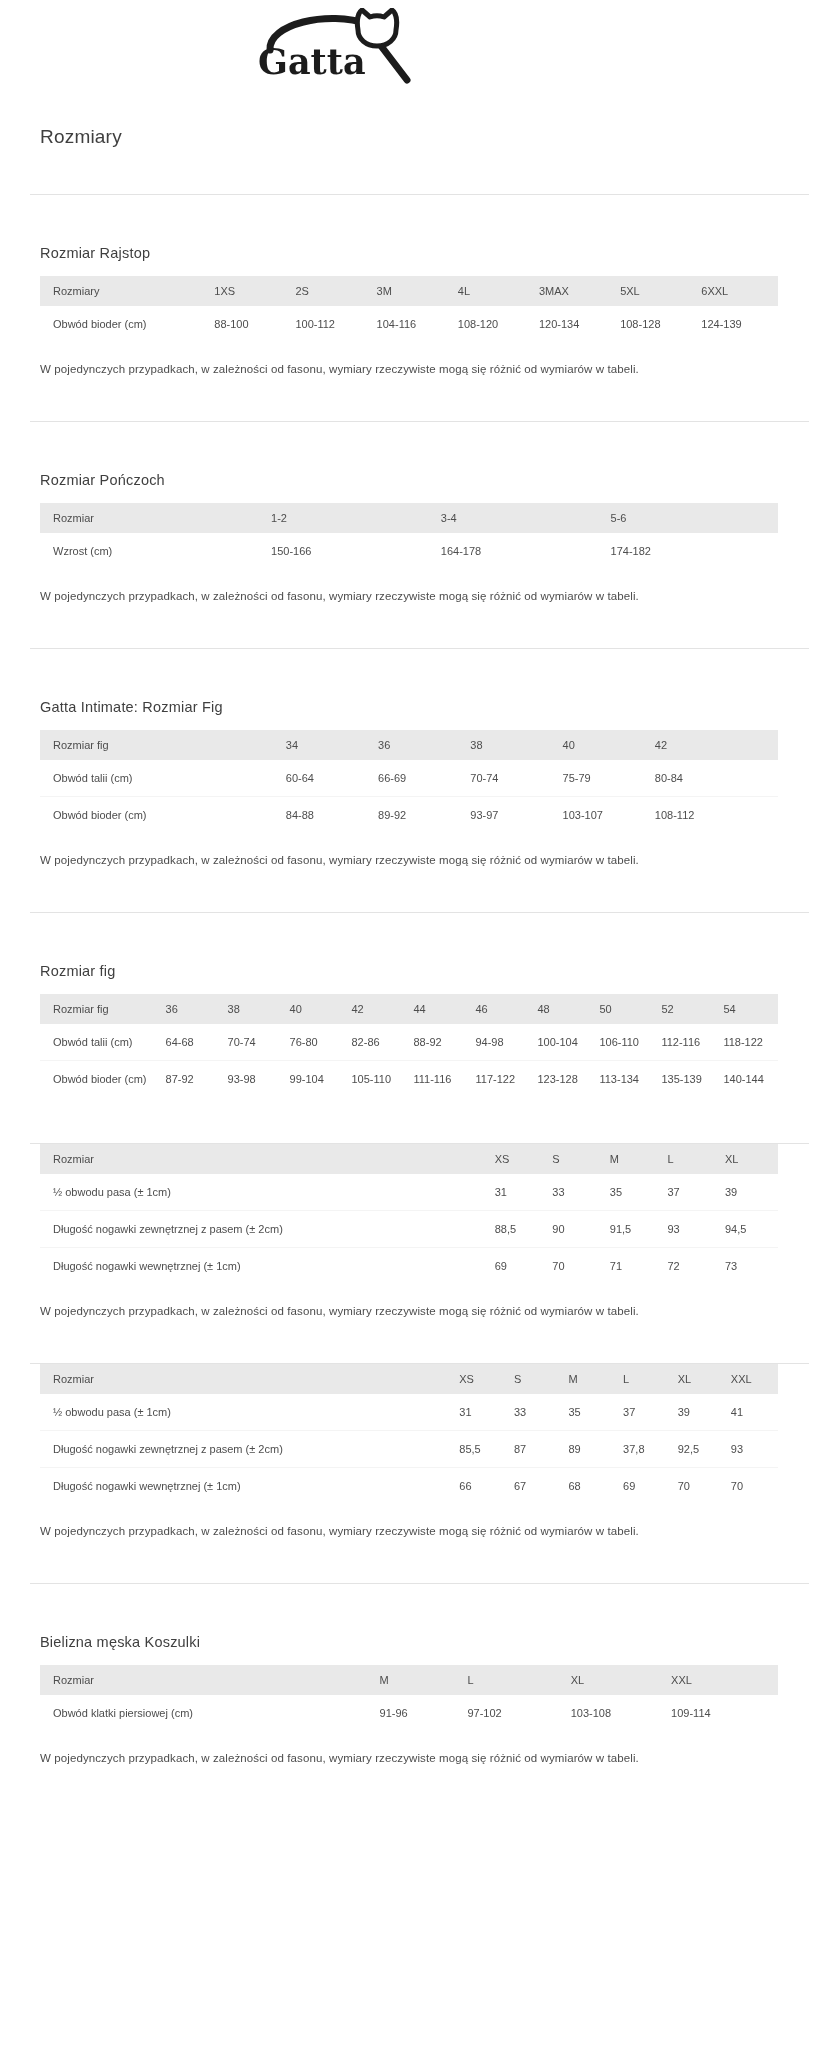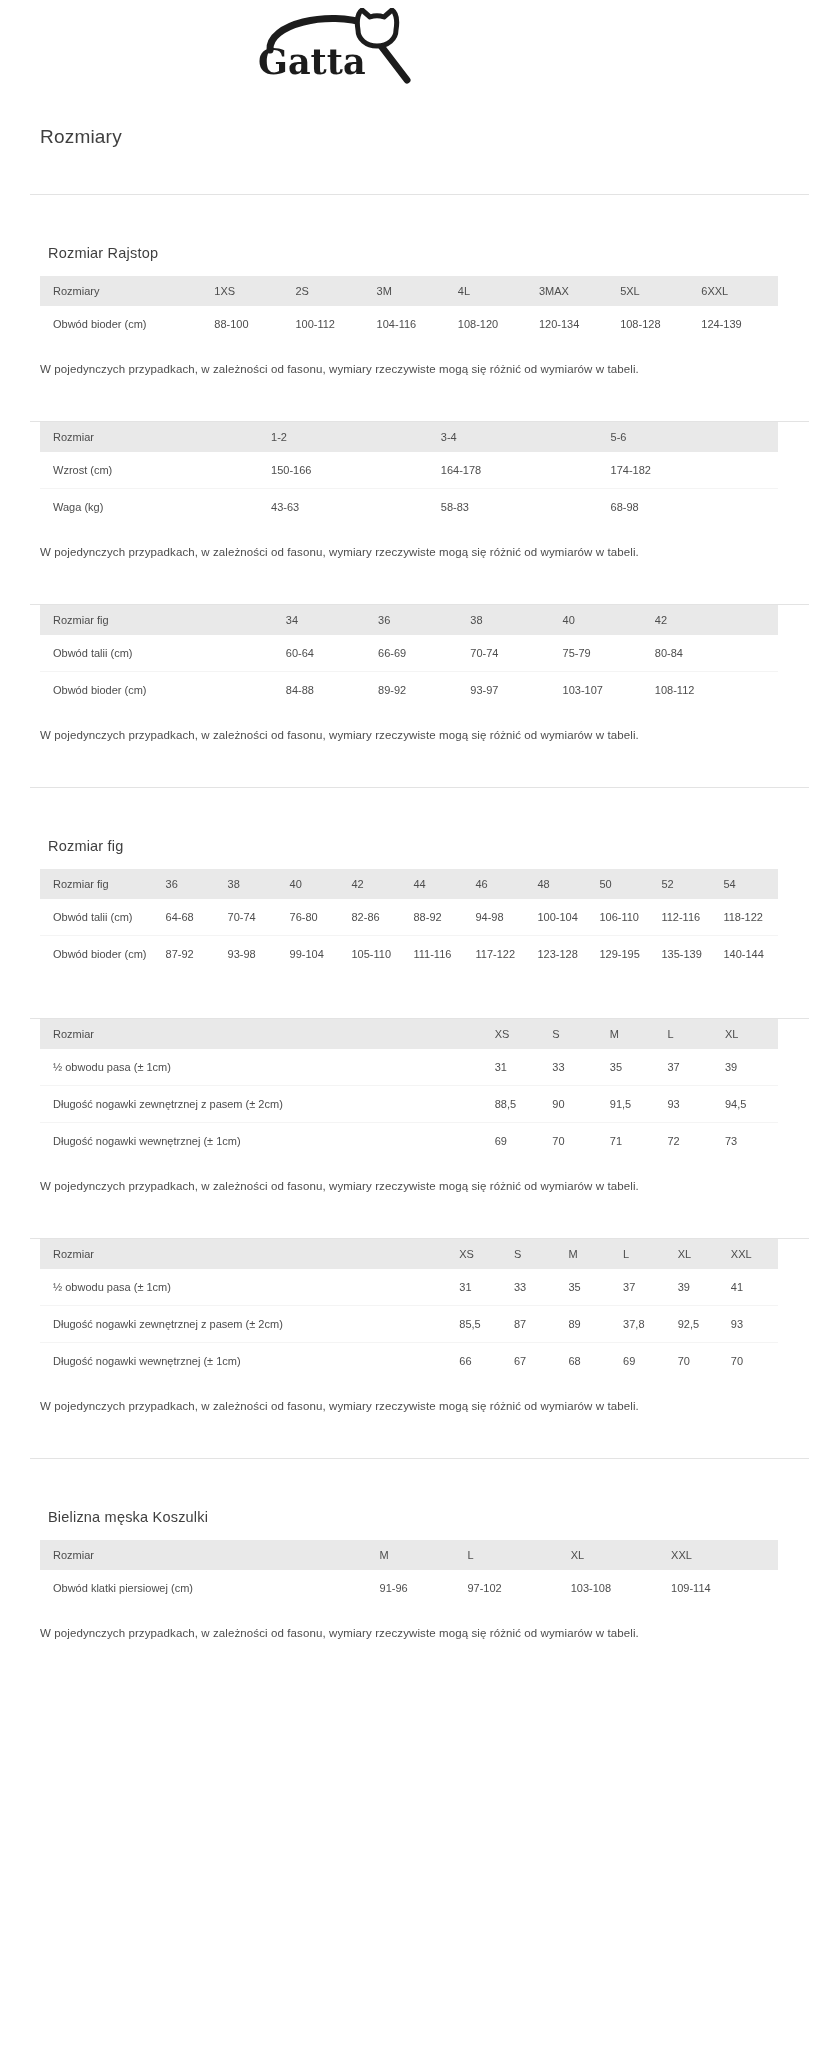--- a/index.html
+++ b/index.html
@@ -16,21 +16,21 @@
     font-size:19px; font-weight:400; color:#3f3f3f;
     margin:30px 0 0 40px; letter-spacing:.2px;
   }
   hr.divider {
     border:none; border-top:1px solid #e3e3e3;
     margin:46px 30px 0 30px;
   }
   section { padding:0 61px 0 40px; }
   .section-title {
     font-size:14.5px; font-weight:400; color:#3f3f3f;
-    margin:50px 8px 15px; letter-spacing:.2px;
+    margin:50px 0 15px; letter-spacing:.2px;
   }
   table.size-table {
     width:100%; border-collapse:collapse; table-layout:fixed;
     font-size:11px;
   }
   table.size-table th {
     background:#e9e9e9; font-weight:400; text-align:left;
     padding:9px 8px 9px 6px; color:#4d4d4d;
     white-space:nowrap; overflow:hidden;
   }
@@ -104,20 +104,21 @@
           </tr>
         </tbody>
       </table>
     </div>
   <p class="note">W pojedynczych przypadkach, w zależności od fasonu, wymiary rzeczywiste mogą się różnić od wymiarów w tabeli.</p>
 </section>
 
 <hr class="divider">
 
 <section>
+  <h2 class="section-title">Rozmiar Pończoch</h2>
   <div>
       <table class="size-table">
         <colgroup>
           <col style="width: 30.5%;">
           <col style="width: 23%;">
           <col style="width: 23%;">
           <col style="width: 23.5%;">
         </colgroup>
         <thead>
           <tr>
@@ -127,35 +128,30 @@
             <th>5-6</th>
           </tr>
         </thead>
         <tbody>
           <tr>
             <td>Wzrost (cm)</td>
             <td>150-166</td>
             <td>164-178</td>
             <td>174-182</td>
           </tr>
-          <tr>
-            <td>Waga (kg)</td>
-            <td>43-63</td>
-            <td>58-83</td>
-            <td>68-98</td>
-          </tr>
-        </tbody>
-      </table>
-    </div>
-  <p class="note">W pojedynczych przypadkach, w zależności od fasonu, wymiary rzeczywiste mogą się różnić od wymiarów w tabeli.</p>
-</section>
-
-<hr class="divider">
-
-<section>
+        </tbody>
+      </table>
+    </div>
+  <p class="note">W pojedynczych przypadkach, w zależności od fasonu, wymiary rzeczywiste mogą się różnić od wymiarów w tabeli.</p>
+</section>
+
+<hr class="divider">
+
+<section>
+  <h2 class="section-title">Gatta Intimate: Rozmiar Fig</h2>
   <div>
       <table class="size-table">
         <colgroup>
           <col style="width: 32.5%;">
           <col style="width: 12.5%;">
           <col style="width: 12.5%;">
           <col style="width: 12.5%;">
           <col style="width: 12.5%;">
           <col style="width: 12.5%;">
           <col style="width: 5%;">
@@ -246,21 +242,21 @@
           </tr>
           <tr>
             <td>Obwód bioder (cm)</td>
             <td>87-92</td>
             <td>93-98</td>
             <td>99-104</td>
             <td>105-110</td>
             <td>111-116</td>
             <td>117-122</td>
             <td>123-128</td>
-            <td>129-195</td>
+            <td>113-134</td>
             <td>135-139</td>
             <td>140-144</td>
           </tr>
         </tbody>
       </table>
     </div>
 </section>
 
 <hr class="divider">
 

